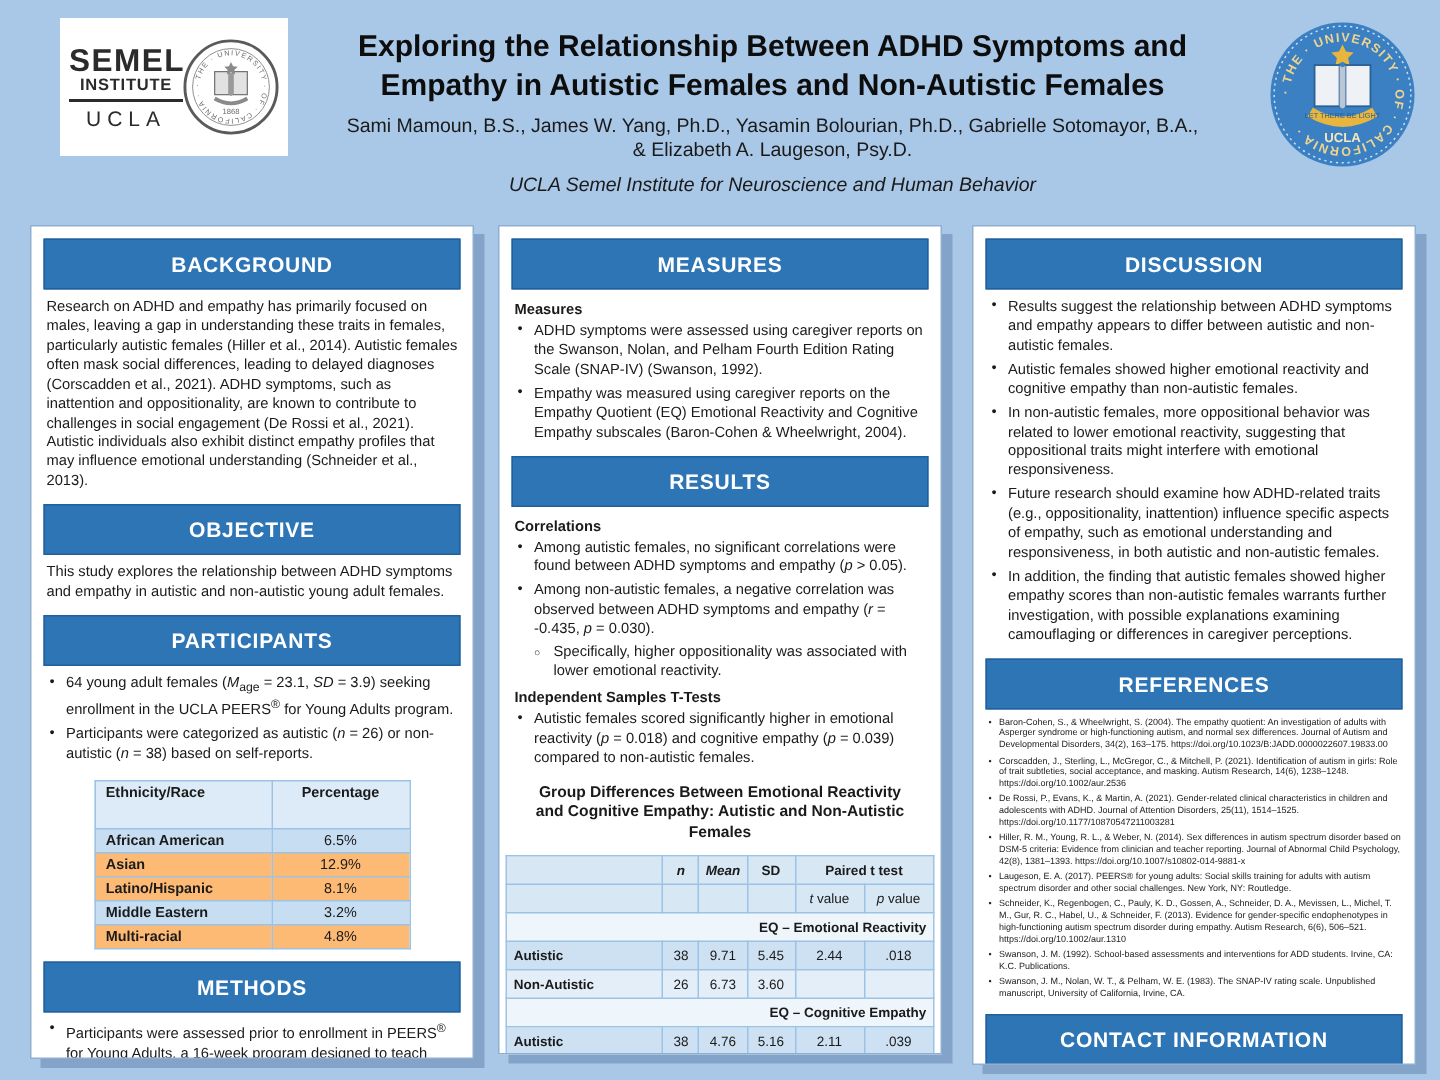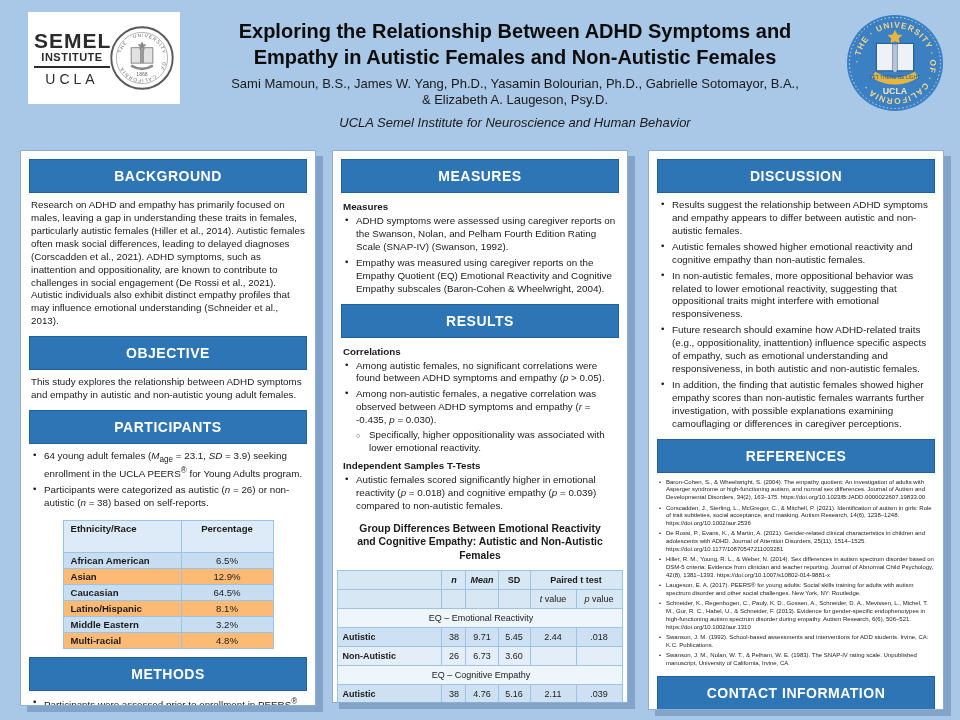--- a/index.html
+++ b/index.html
@@ -5,21 +5,21 @@
   * { margin:0; padding:0; box-sizing:border-box; }
   html,body { background:#7f9dbd; }
   .poster {
     position:relative; width:960px; height:720px; overflow:hidden;
     background:#a9c7e6;
     font-family:"Liberation Sans","DejaVu Sans",sans-serif;
     color:#1a1a1a;
   }
   
   .logo-box {
-    position:absolute; left:28px; top:12px; width:152px; height:92px;
+    position:absolute; left:40px; top:12px; width:152px; height:92px;
     background:#fff; display:flex; align-items:center; justify-content:space-between;
     padding:0 6px;
   }
   .logo-text { text-align:center; width:76px; color:#2b2b2b; }
   .logo-text .l1 { font-size:21px; font-weight:bold; letter-spacing:1px; line-height:1; }
   .logo-text .l2 { font-size:11px; font-weight:bold; letter-spacing:.5px; border-bottom:2px solid #2b2b2b; padding-bottom:3px; margin-bottom:3px; }
   .logo-text .l3 { font-size:14px; letter-spacing:4px; }
   .title-wrap { position:absolute; left:185px; top:18px; width:660px; text-align:center; }
   .title-line { font-size:20px; font-weight:bold; color:#0d0d0d; line-height:1.3; }
   .authors { font-size:13px; margin-top:6px; line-height:1.2; }
@@ -56,21 +56,21 @@
   .eth-table td:first-child { font-weight:bold; }
   .eth-table td:last-child { text-align:center; }
   .eth-table tr.dark td { background:#c7def2; }
   .eth-table tr.lite td { background:#fdba74; }
   
   .tbl-title { font-size:10.4px; font-weight:bold; text-align:center; padding:6px 16px 4px 16px; line-height:1.3; }
   .res-table { border-collapse:collapse; margin:4px auto 6px auto; font-size:9px; }
   .res-table th, .res-table td { border:1px solid #9cc3e5; padding:4px 4px; text-align:center; }
   .res-table .hrow th { background:#d7e7f4; font-weight:bold; }
   .res-table .lbl { text-align:left; width:104px; }
-  .res-table .sect td { background:#eef5fb; font-weight:normal; text-align:center; padding-left:6px;margin-left:24px; }
+  .res-table .sect td { background:#eef5fb; font-weight:bold; text-align:right; padding-left:6px;margin-left:24px; }
   .res-table tr.autistic td { background:#cde1f2; }
   .res-table tr.nonaut td { background:#e4eef8; }
   .res-table td.lbl { font-weight:bold; }
   .res-table .cn { width:24px; } .res-table .cm { width:32px; } .res-table .cs { width:32px; }
   .res-table .ct { width:46px; } .res-table .cp { width:46px; }
   
   .refs { list-style:none; font-size:6px; line-height:1.3; padding:0 8px 0 10px; color:#222; }
   .refs li { position:relative; padding-left:7px; margin-bottom:2.5px; }
   .refs li::before { content:"•"; position:absolute; left:0; top:0; }
   
@@ -155,24 +155,20 @@
       </thead>
       <tbody>
         <tr class="dark">
             <td>African American</td>
             <td>6.5%</td>
           </tr>
         <tr class="lite">
             <td>Asian</td>
             <td>12.9%</td>
           </tr>
-        <tr class="dark">
-            <td>Caucasian</td>
-            <td>64.5%</td>
-          </tr>
         <tr class="lite">
             <td>Latino/Hispanic</td>
             <td>8.1%</td>
           </tr>
         <tr class="dark">
             <td>Middle Eastern</td>
             <td>3.2%</td>
           </tr>
         <tr class="lite">
             <td>Multi-racial</td>

